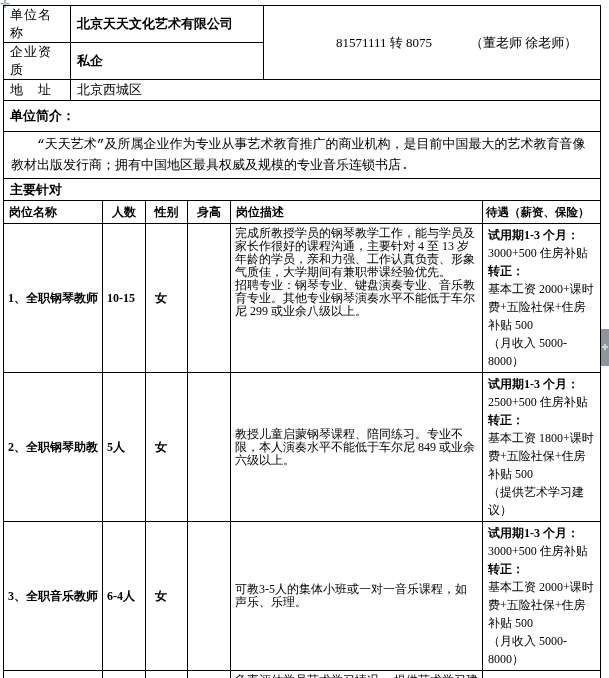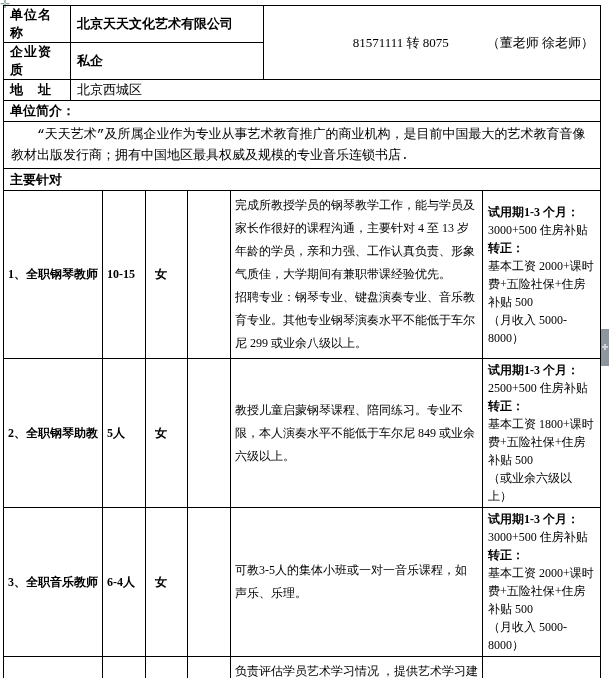--- a/index.html
+++ b/index.html
@@ -7,41 +7,41 @@
     width:609px; height:678px; background:#fff; color:#000;
     font-family:"Liberation Serif","DejaVu Serif",serif;
     position:relative; overflow:hidden;
   }
   .doc { position:absolute; left:3px; top:5px; width:597px; }
   table { border-collapse:collapse; table-layout:fixed; width:597px; }
   td { border:1px solid #000; padding:0 6px; overflow:hidden; vertical-align:middle; }
 
   
   .t1 td { font-size:13px; }
-  .t1 .lbl { letter-spacing:1px;font-weight:bold; }
+  .t1 .lbl { letter-spacing:1px; }
   .company-name { font-weight:bold; font-size:14px; }
   .qual { font-weight:bold; font-size:13px; }
-  .phone-cell { padding-left:72px; font-size:13px;text-align:right; }
+  .phone-cell { padding-left:72px; font-size:13px; }
   .contacts { margin-left:38px; }
   .intro-label { font-weight:bold; }
   .intro-cell { font-size:13px; line-height:21px; padding:2px 7px; vertical-align:top; }
   .intro-cell p { margin:0; text-indent:26px;font-family:Liberation Mono, monospace; }
   .section-cell { font-weight:bold; font-size:15px; }
 
   
   .t2 { margin-top:-1px; }
   .t2 td { font-size:12px; }
   .hdr td { font-weight:bold; padding:2px 5px; }
   .hdr .c { text-align:center; padding:2px 2px; }
   .hdr .salary-h { padding:2px 3px; font-size:11.5px; }
   .name-cell { font-weight:bold; font-size:11px; padding:0 2px 0 4px; }
   .count-cell { font-weight:bold; padding:0 2px 0 4px;margin-left:27px; }
   .gender-cell { font-weight:bold; padding:0 2px 0 9px; }
   .height-cell { padding:0; }
-  .desc-cell { font-size:11px; line-height:23px; padding:3px 4px; vertical-align:top;margin-top:48px; }
+  .desc-cell { font-size:11px; line-height:13px; padding:3px 4px; vertical-align:top;margin-top:48px; }
   .desc-cell p { margin:0; }
   .v-mid { vertical-align:middle; }
   .salary-cell { font-size:11px; line-height:18px; padding:2px 5px; vertical-align:middle; }
   .salary-cell p { margin:0; }
   .salary-cell .b, .b { font-weight:bold; }
   .salary-bold { font-weight:bold; line-height:20px; }
 
   
   .move-handle { position:absolute; left:0; top:-2px; width:13px; height:12px;
     color:#84a099; font-size:12px; line-height:12px; overflow:hidden; cursor:move; }
@@ -74,21 +74,21 @@
       </td>
     </tr>
     <tr style="height:22px">
       <td class="lbl">企业资质</td>
       <td class="qual">私企</td>
     </tr>
     <tr style="height:21px">
       <td class="lbl">地　址</td>
       <td colspan="2">北京西城区</td>
     </tr>
-    <tr style="height:21px">
+    <tr style="height:31px">
       <td colspan="3" class="intro-label">单位简介：</td>
     </tr>
     <tr style="height:47px">
       <td colspan="3" class="intro-cell">
         <p>“天天艺术”及所属企业作为专业从事艺术教育推广的商业机构，是目前中国最大的艺术教育音像教材出版发行商；拥有中国地区最具权威及规模的专业音乐连锁书店.</p>
       </td>
     </tr>
     <tr style="height:22px">
       <td colspan="3" class="section-cell">主要针对</td>
     </tr>
@@ -98,20 +98,28 @@
   <table class="t2">
     <colgroup>
       <col style="width:99px">
         <col style="width:43px">
         <col style="width:42px">
       <col style="width:43px">
         <col style="width:252px">
         <col style="width:118px">
     </colgroup>
     <tbody>
+        <tr class="hdr" style="height:23px">
+      <td>岗位名称</td>
+      <td class="c">人数</td>
+      <td class="c">性别</td>
+      <td class="c">身高</td>
+      <td>岗位描述</td>
+      <td class="salary-h">待遇（薪资、保险）</td>
+    </tr>
 
     <tr style="height:133px">
       <td class="name-cell">1、全职钢琴教师</td>
       <td class="count-cell">10-15</td>
       <td class="gender-cell">女</td>
       <td class="height-cell"></td>
       <td class="desc-cell">
         <p>完成所教授学员的钢琴教学工作，能与学员及家长作很好的课程沟通，主要针对 4 至 13 岁年龄的学员，亲和力强、工作认真负责、形象气质佳，大学期间有兼职带课经验优先。</p>
         <p>招聘专业：钢琴专业、键盘演奏专业、音乐教育专业。其他专业钢琴演奏水平不能低于车尔尼 299 或业余八级以上。</p>
       </td>
@@ -130,21 +138,21 @@
       <td class="gender-cell">女</td>
       <td class="height-cell"></td>
       <td class="desc-cell v-mid">
         <p>教授儿童启蒙钢琴课程、陪同练习。专业不限，本人演奏水平不能低于车尔尼 849 或业余六级以上。</p>
       </td>
       <td class="salary-cell">
         <p class="b">试用期1-3 个月：</p>
         <p>2500+500 住房补贴</p>
         <p class="b">转正：</p>
         <p>基本工资 1800+课时费+五险社保+住房补贴 500</p>
-        <p>（或业余六级以上）</p>
+        <p>（提供艺术学习建议）</p>
       </td>
     </tr>
 
     <tr style="height:107px">
       <td class="name-cell">3、全职音乐教师</td>
       <td class="count-cell">6-4人</td>
       <td class="gender-cell">女</td>
       <td class="height-cell"></td>
       <td class="desc-cell v-mid">
         <p>可教3-5人的集体小班或一对一音乐课程，如声乐、乐理。</p>

